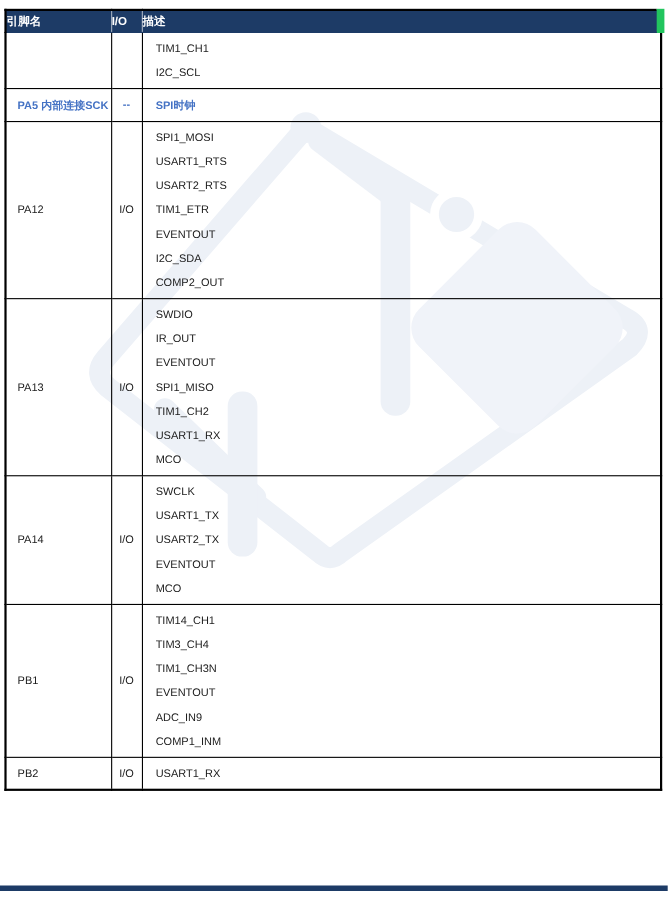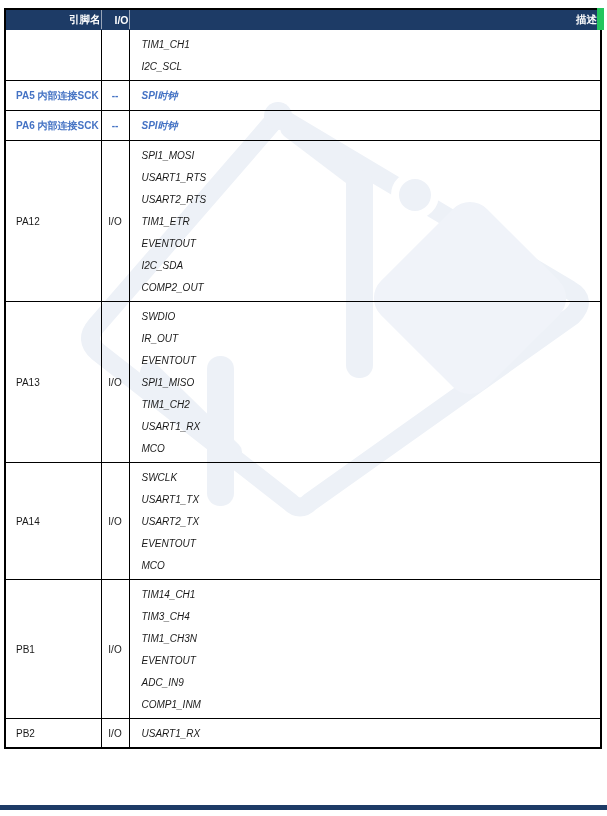--- a/index.html
+++ b/index.html
@@ -18,40 +18,39 @@
     position:absolute;left:4px;top:8px;width:600px;z-index:1;
     border-collapse:collapse;table-layout:fixed;
     background:transparent;
   }
   table.pin-table{border:2px solid #000;}
   col.c-pin{width:96px;}
   col.c-io{width:28px;}
   th{
     background:#1d3b66;color:#ffffff;
     font-size:10.5px;font-weight:bold;
-    height:19px;text-align:right;vertical-align:middle;
+    height:19px;text-align:left;vertical-align:middle;
     border:1px solid #1d3b66;
     border-right:1px solid rgba(255,255,255,.55);
     padding:0;
   }
   th:last-child{border-right:7px solid #22c55e;}
   td{
     border:1px solid #000;
     font-size:10px;color:#1a1a1a;
     vertical-align:middle;
     padding:3px 0;
     background:transparent;
   }
   td.pin{padding-left:10px;}
   td.io{text-align:center;}
   td.desc{padding-left:0;}
   td.desc .line{
     height:22px;display:flex;align-items:center;
     padding-left:12px;
-    font-style:italic;
   }
   tr.blue td{color:#4472c4;font-weight:bold;}
   tr.blue td.desc .line{height:23px;}
   
   .footer-rule{
     position:absolute;left:0;top:805px;width:607px;height:5px;
     background:#1d3b66;z-index:2;
   }
 </style>
 </head>
@@ -93,27 +92,20 @@
       <tr>
         <td class="pin"></td>
         <td class="io"></td>
         <td class="desc">
           <div class="line">TIM1_CH1</div>
           <div class="line">I2C_SCL</div>
         </td>
       </tr>
       <tr class="blue">
         <td class="pin">PA5 内部连接SCK</td>
-        <td class="io">--</td>
-        <td class="desc">
-          <div class="line">SPI时钟</div>
-        </td>
-      </tr>
-      <tr class="blue">
-        <td class="pin">PA6 内部连接SCK</td>
         <td class="io">--</td>
         <td class="desc">
           <div class="line">SPI时钟</div>
         </td>
       </tr>
       <tr>
         <td class="pin">PA12</td>
         <td class="io">I/O</td>
         <td class="desc">
           <div class="line">SPI1_MOSI</div>

